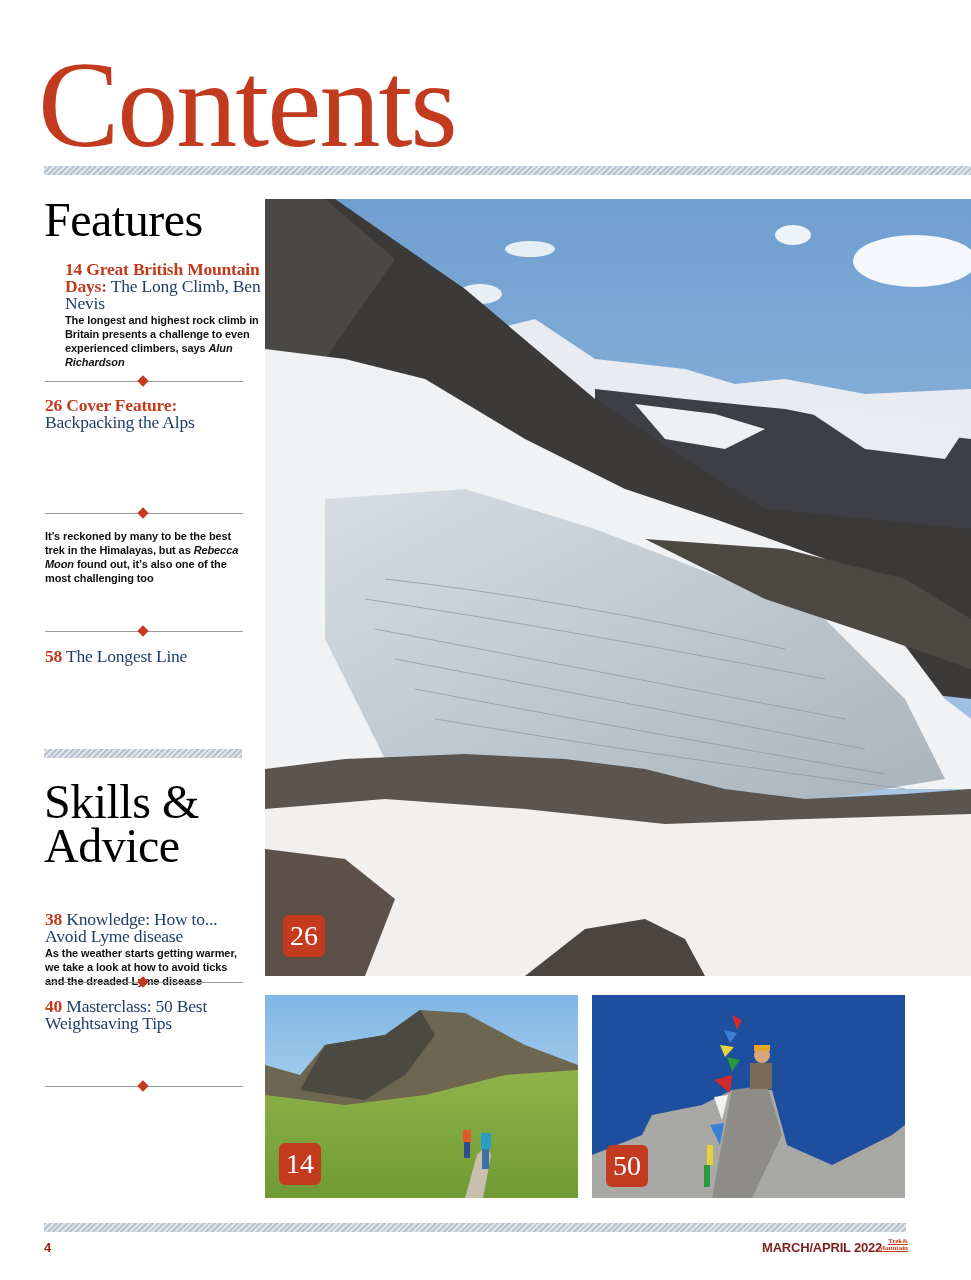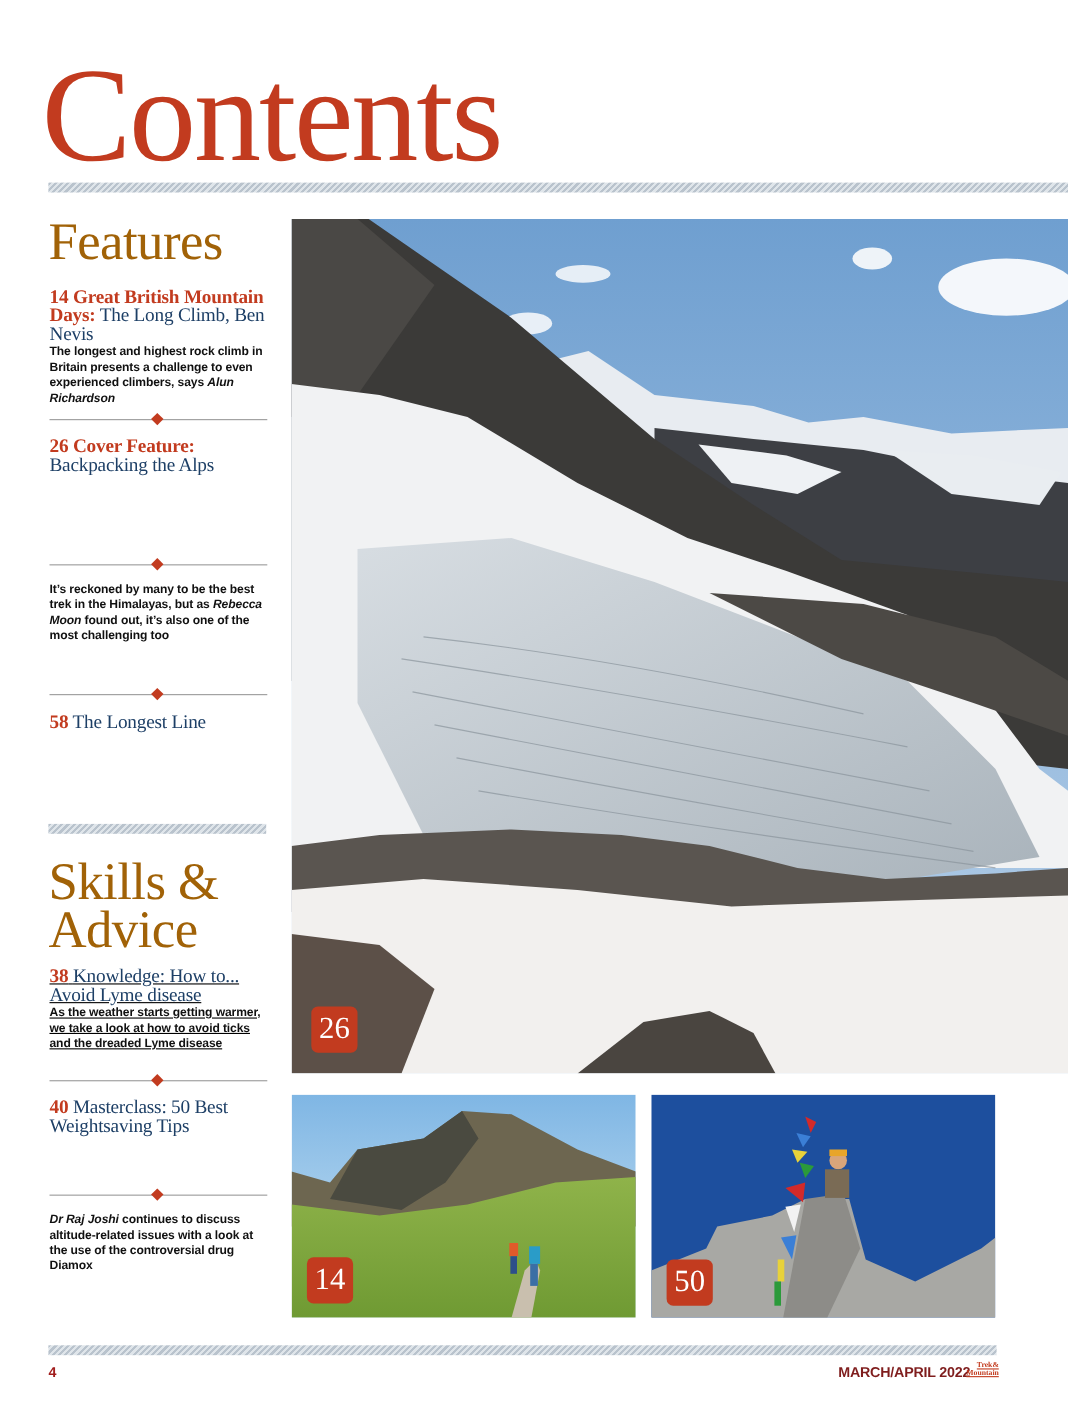--- a/index.html
+++ b/index.html
@@ -9,21 +9,21 @@
     background: repeating-linear-gradient(135deg, #b9c3cd 0 2px, #dfe5ea 2px 4px);
   }
   #title {
     position:absolute; left:38px; top:30px; margin:0;
     font-family:"Liberation Serif", serif; font-weight:normal;
     font-size:122px; line-height:150px; color:#c23b1f; letter-spacing:-2px;text-align:center;
   }
   .section-head {
     position:absolute; left:44px; margin:0;
     font-family:"Liberation Serif", serif; font-weight:normal;
-    color:#a16207; font-size:48px; line-height:44px; letter-spacing:-0.5px;
+    color:#000000; font-size:48px; line-height:44px; letter-spacing:-0.5px;
   }
   .entry { position:absolute; left:45px; width:200px; }
   .entry-title {
     font-family:"Liberation Serif", serif; font-size:17.5px; line-height:17px;
     color:#1d3f66; margin:0 0 1px 0; letter-spacing:-0.2px;
   }
   .entry-title .num { color:#c23b1f; font-weight:bold; }
   .entry-title .lead { color:#c23b1f; font-weight:bold; }
   .entry-desc {
     font-family:"Liberation Sans", sans-serif; font-size:11px; line-height:14px;
@@ -46,21 +46,21 @@
   #brand { position:absolute; left:876px; top:1238px; color:#c23b1f; font-family:"Liberation Serif", serif; font-weight:bold; font-size:7px; line-height:7px; text-align:right; width:32px;text-decoration:underline; }
 </style>
 </head>
 <body>
 
 <h1 id="title">Contents</h1>
 <div class="hatch" style="left:44px; top:166px; width:927px;"></div>
 
 <h2 class="section-head" style="top:198px;">Features</h2>
 
-<div class="entry" style="top:261px;">
+<div class="entry" style="top:261px;margin-left:20px;">
   <p class="entry-title"><span class="num">14</span> <span class="lead">Great British Mountain Days:</span> <span>The Long Climb, Ben Nevis</span></p>
   <p class="entry-desc"><span>The longest and highest rock climb in Britain presents a challenge to even experienced climbers, says</span> <i>Alun Richardson</i></p>
 </div>
 <div class="divider" style="top:381px;">
     <span class="dia"></span>
   </div>
 
 <div class="entry" style="top:397px;">
   <p class="entry-title"><span class="num">26</span> <span class="lead">Cover Feature:</span> <span>Backpacking the Alps</span></p>
 </div>
@@ -79,37 +79,36 @@
   <p class="entry-title"><span class="num">58</span> <span>The Longest Line</span></p>
 </div>
 
 <div class="hatch" style="left:44px; top:749px; width:198px;"></div>
 
 <h2 class="section-head" style="top:780px;">
   <span>Skills &amp;</span><br>
   <span>Advice</span>
 </h2>
 
-<div class="entry" style="top:879px;text-decoration:underline;">
+<div class="entry" style="top:911px;">
   <p class="entry-title"><span class="num">38</span> <span>Knowledge: How to... Avoid Lyme disease</span></p>
   <p class="entry-desc"><span>As the weather starts getting warmer, we take a look at how to avoid ticks and the dreaded Lyme disease</span></p>
 </div>
 <div class="divider" style="top:982px;">
     <span class="dia"></span>
   </div>
 
 <div class="entry" style="top:998px;">
   <p class="entry-title"><span class="num">40</span> <span>Masterclass: 50 Best Weightsaving Tips</span></p>
 </div>
 <div class="divider" style="top:1086px;">
     <span class="dia"></span>
   </div>
 
 <div class="entry" style="top:1102px;">
-  <p class="entry-desc"><i>Dr Raj Joshi</i> <span>continues to discuss altitude-related issues with a look at the use of the controversial drug Diamox</span></p>
 </div>
 
 <div class="photo" style="left:265px; top:199px; width:706px; height:777px;">
   <svg width="706" height="777" viewBox="0 0 706 777">
     <defs>
       <linearGradient id="sky1" x1="0" y1="0" x2="0" y2="1">
         <stop offset="0" stop-color="#6f9fd0"></stop>
           <stop offset="1" stop-color="#b9d2ea"></stop>
       </linearGradient>
       <linearGradient id="ice" x1="0" y1="0" x2="1" y2="1">

